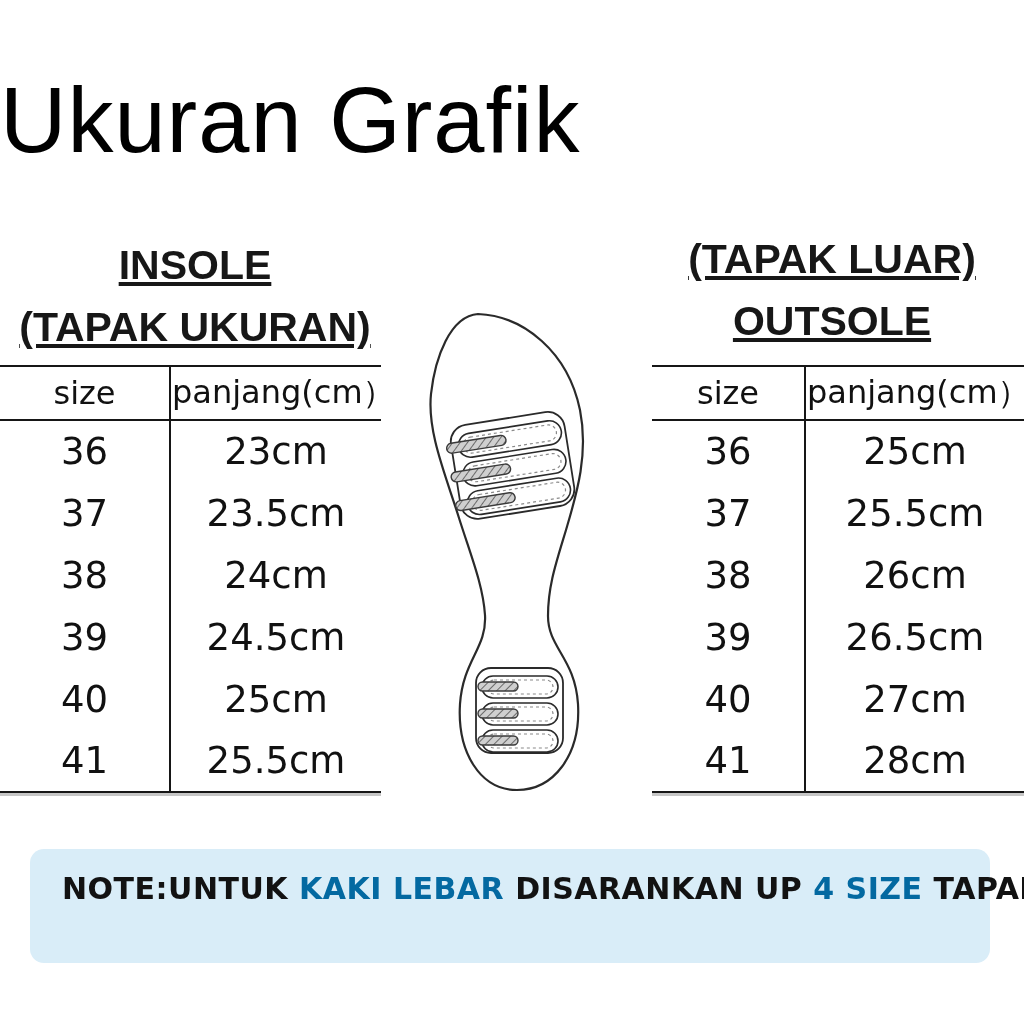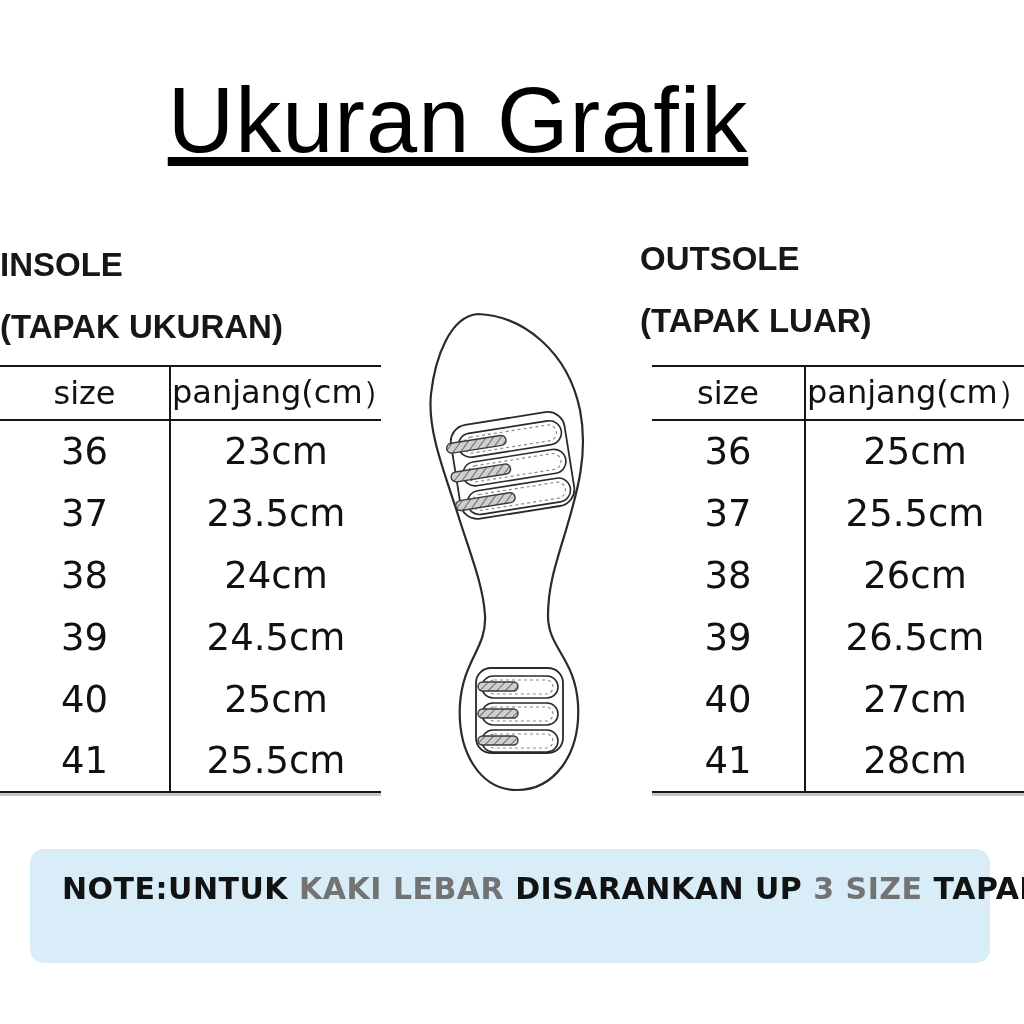--- a/index.html
+++ b/index.html
@@ -1,28 +1,27 @@
 <!DOCTYPE html>
 <html><head>
 <meta charset="utf-8">
 <style>
   html,body{margin:0;padding:0;background:#ffffff;}
   .canvas{
     position:relative;width:1024px;height:1024px;background:#ffffff;
     overflow:hidden;font-family:"Liberation Sans",sans-serif;color:#0e0e0e;
   }
   .title{
-    position:absolute;top:68px;left:0;width:916px;text-align:center;
+    position:absolute;top:68px;left:0;width:916px;
     font-size:92px;font-weight:400;letter-spacing:1px;color:#000;
     font-family:"Liberation Sans",sans-serif;
-    text-decoration:underline;
   }
   .col-heading{
-    position:absolute;font-weight:600;font-size:33px;
-    line-height:62px;color:#171717;font-family:"Liberation Sans",sans-serif;
+    position:absolute;text-align:center;font-weight:600;font-size:41px;
+    line-height:62px;color:#171717;font-family:"Liberation Sans",sans-serif;text-decoration:underline;
   }
   .col-heading.left{left:0;width:390px;top:234px;}
   .col-heading.right{left:640px;width:384px;top:228px;}
 
   table.size-table{
     position:absolute;border-collapse:collapse;table-layout:fixed;
     border-top:2px solid #161616;border-bottom:2px solid #161616;
     box-shadow:0 3px 0 #c6c6c6;
     font-family:"DejaVu Sans",sans-serif;
   }
@@ -42,37 +41,37 @@
 
   .note-box{
     position:absolute;left:30px;top:849px;width:960px;height:114px;
     background:#d9edf8;border-radius:14px;
   }
   .note-text{
     padding:13px 10px 0 32px;font-family:"DejaVu Sans",sans-serif;
     font-size:30px;line-height:53px;color:#121212;letter-spacing:0.5px;
   }
   .note-text span{white-space:pre;font-weight:bold;}
-  .note-text .hl{color:#737373;margin-top:36px;}
+  .note-text .hl{color:#0369a1;margin-top:36px;}
 </style>
 </head>
 <body>
 
 <div class="canvas">
 
   <div class="title">Ukuran Grafik</div>
 
   <div class="col-heading left">
     <div>INSOLE</div>
     <div>(TAPAK UKURAN)</div>
   </div>
 
   <div class="col-heading right">
+    <div>(TAPAK LUAR)</div>
     <div>OUTSOLE</div>
-    <div>(TAPAK LUAR)</div>
   </div>
 
   <table class="size-table left">
     <colgroup>
         <col style="width:170px">
         <col style="width:211px">
       </colgroup>
     <thead>
       <tr>
         <th>size</th>
@@ -188,17 +187,17 @@
       <rect x="67" y="407" width="66" height="14" rx="7" fill="none" stroke="#8a8a8a" stroke-width="1.2" stroke-dasharray="3 3"></rect>
       <rect x="58" y="409" width="40" height="9" rx="4.5" fill="url(#hatch)" stroke="#3a3a3a" stroke-width="1.4"></rect>
       <rect x="62" y="430" width="76" height="22" rx="11" fill="#ffffff" stroke="#2a2a2a" stroke-width="1.6"></rect>
       <rect x="67" y="434" width="66" height="14" rx="7" fill="none" stroke="#8a8a8a" stroke-width="1.2" stroke-dasharray="3 3"></rect>
       <rect x="58" y="436" width="40" height="9" rx="4.5" fill="url(#hatch)" stroke="#3a3a3a" stroke-width="1.4"></rect>
     </g>
   </svg>
 
   <div class="note-box">
     <div class="note-text">
-      <div><span>NOTE:UNTUK </span><span class="hl">KAKI LEBAR</span><span> DISARANKAN UP </span><span class="hl">3 SIZE</span><span> TAPAK</span></div>
+      <div><span>NOTE:UNTUK </span><span class="hl">KAKI LEBAR</span><span> DISARANKAN UP </span><span class="hl">4 SIZE</span><span> TAPAK</span></div>
     </div>
   </div>
 
 </div>
 
 </body></html>

